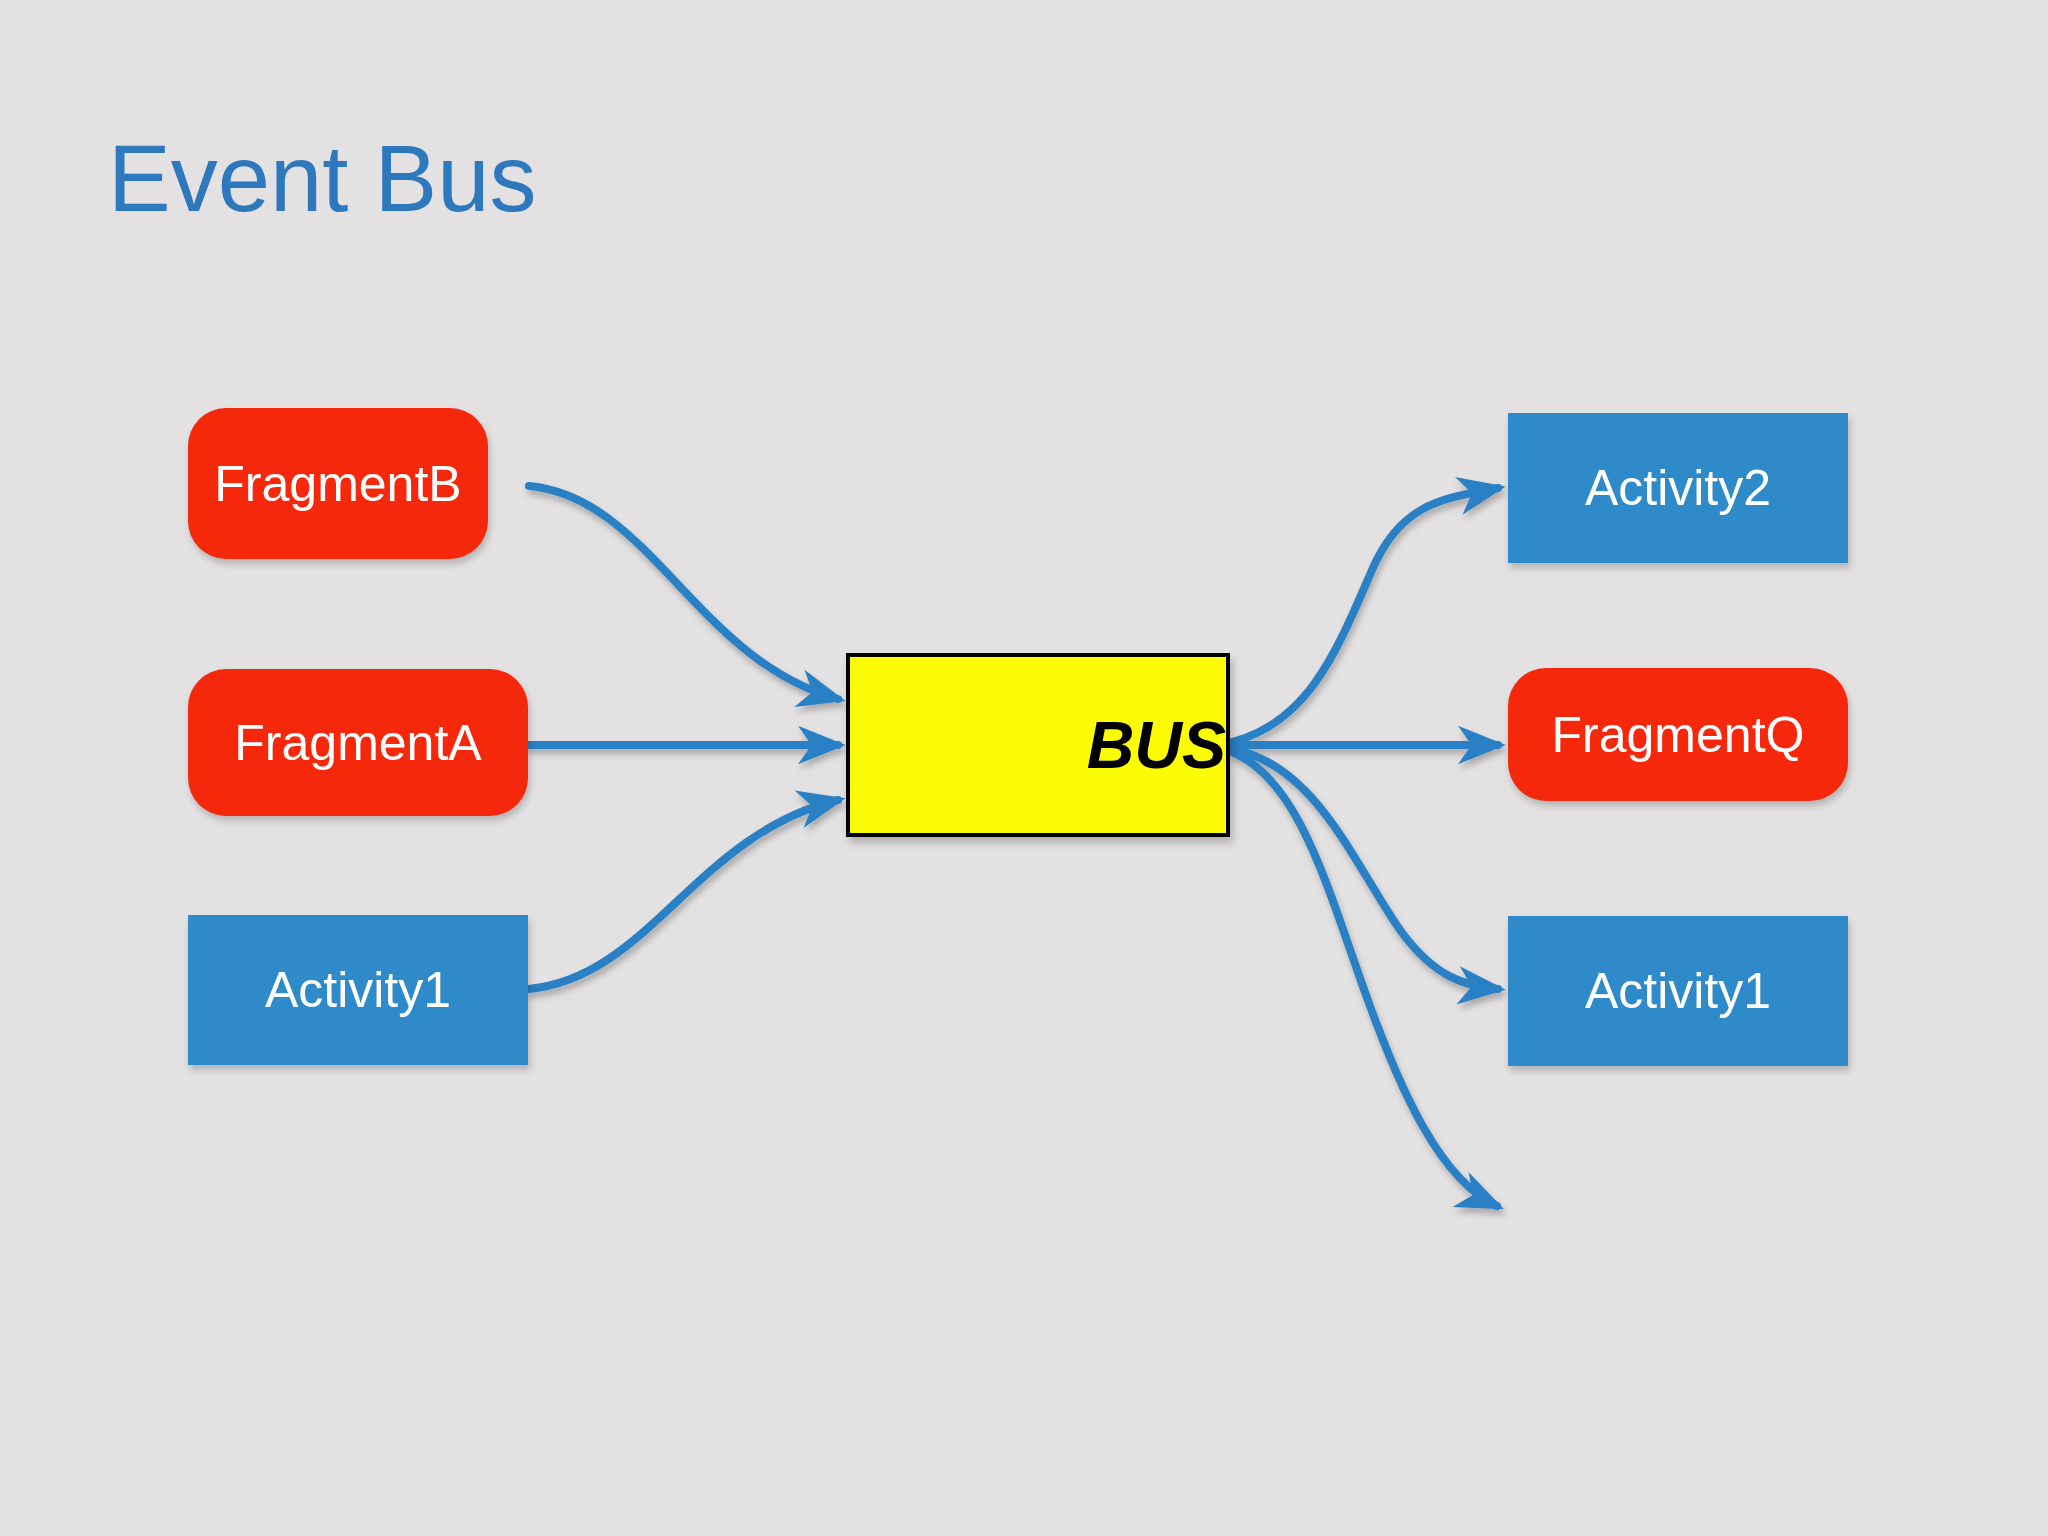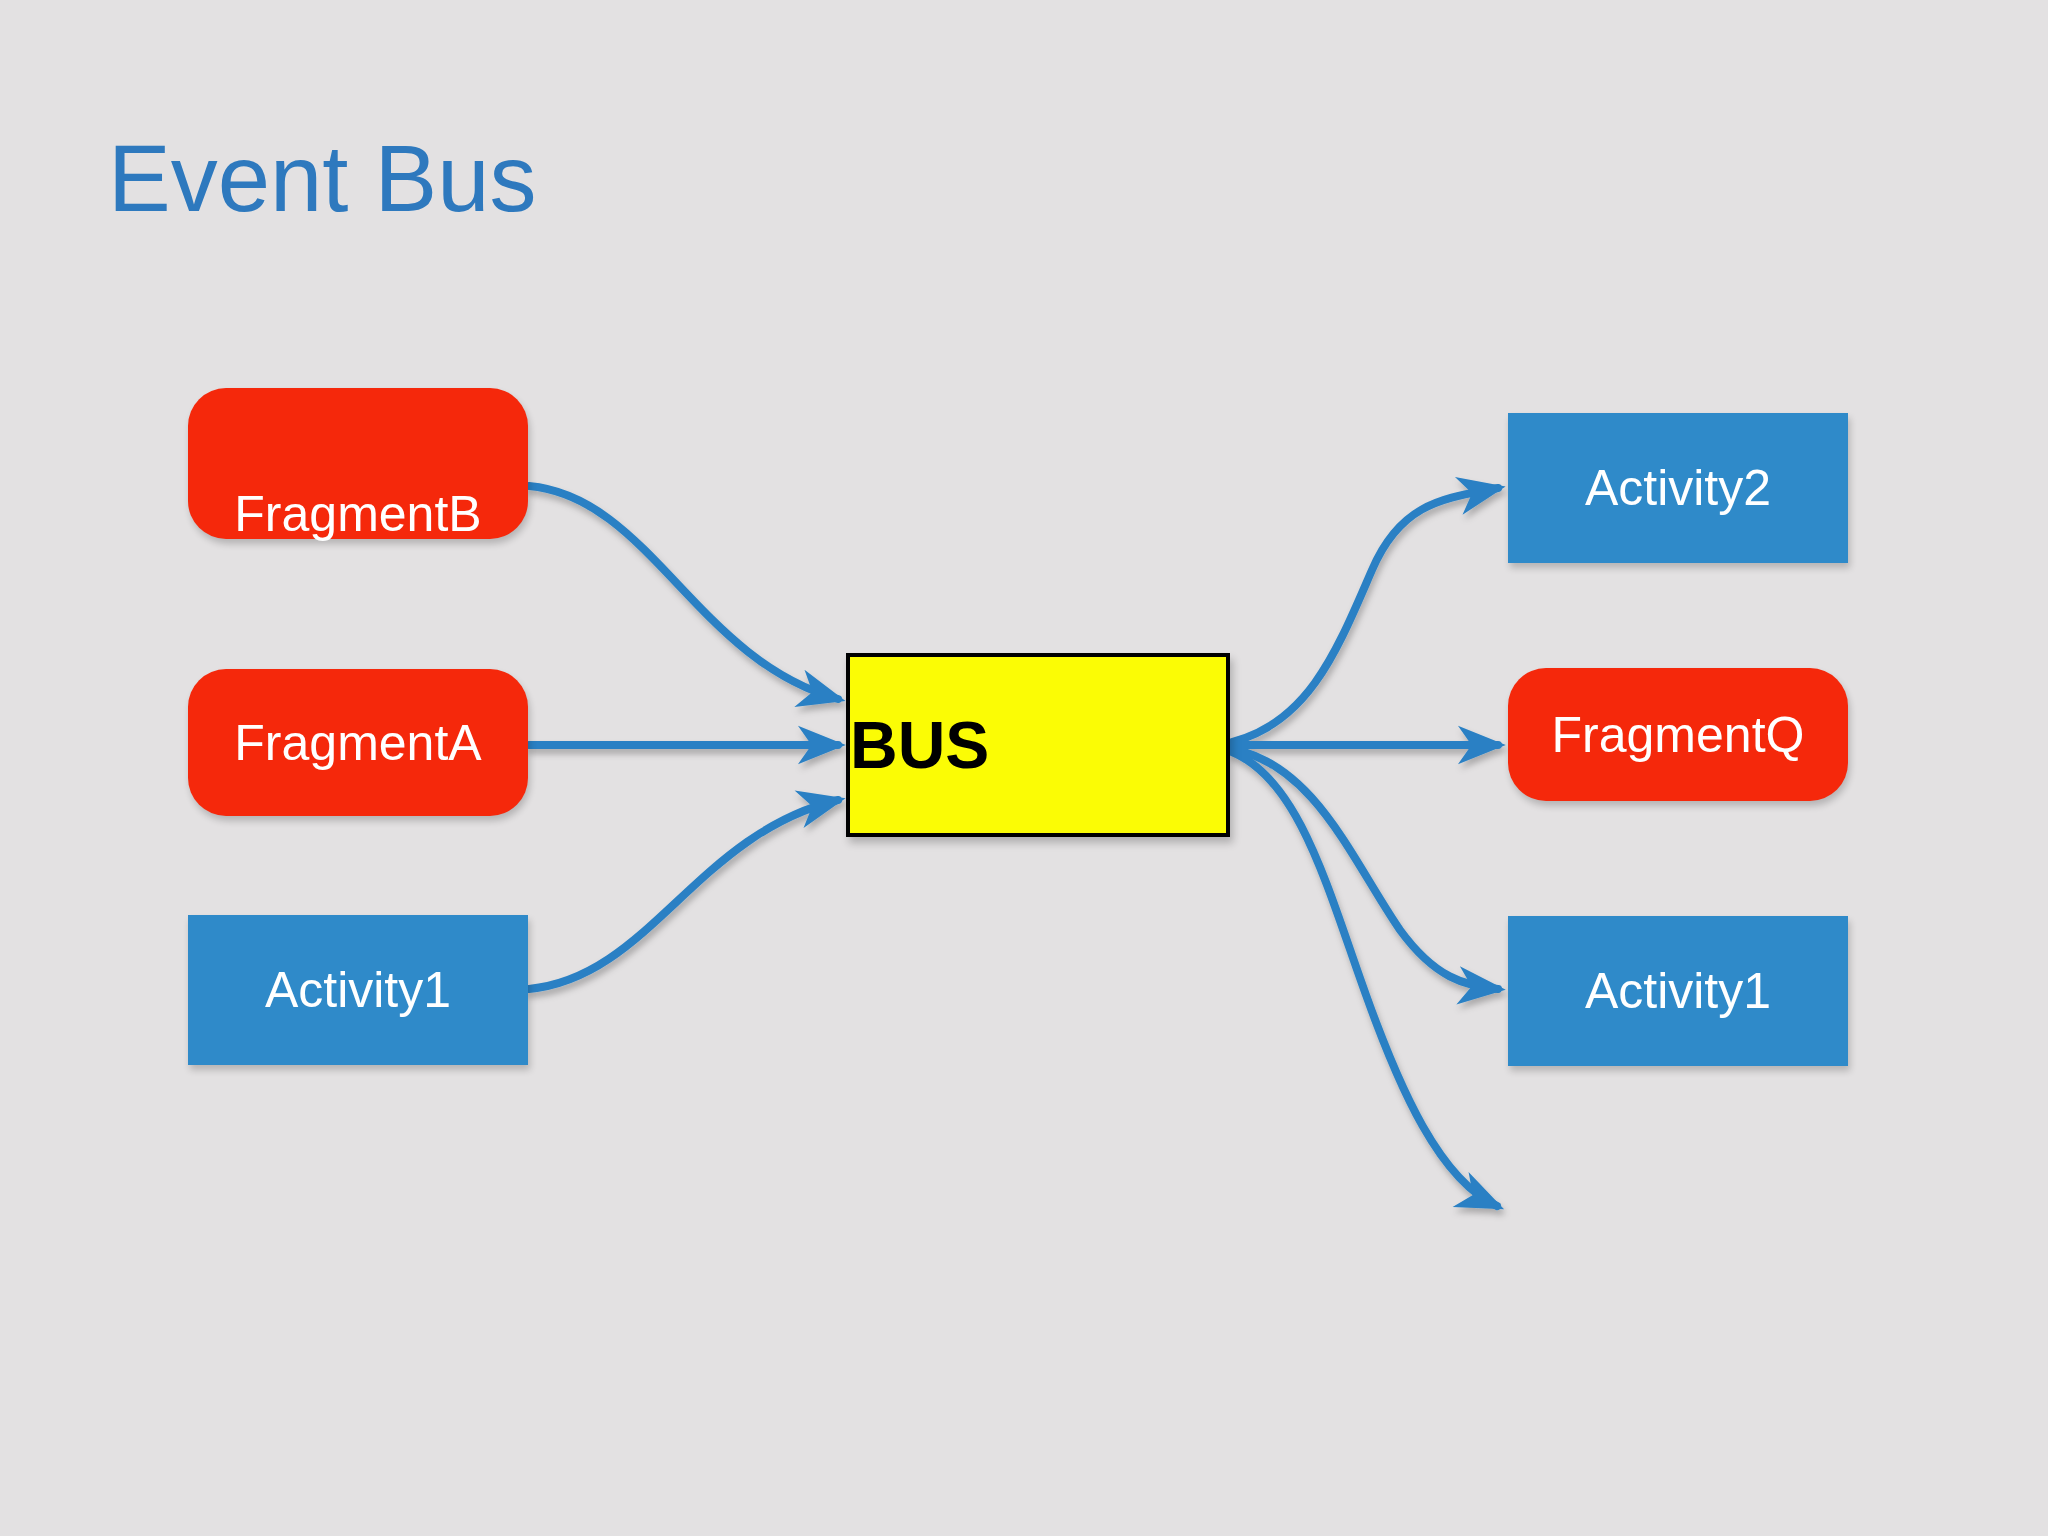--- a/index.html
+++ b/index.html
@@ -39,44 +39,45 @@
   }
   .node.fragment {
     background: #f5280b;
     border-radius: 38px;
   }
   .node.activity, .node.service {
     background: #2f8ac9;
     border-radius: 0;
   }
   
-  .pub-0 { left: 188px; top: 388px; width: 340px; height: 151px; align-items: flex-end; }
+  .pub-0 { left: 188px; top: 408px; width: 300px; height: 151px; }
   .pub-1 { left: 188px; top: 669px; width: 340px; height: 147px; }
   .pub-2 { left: 188px; top: 915px; width: 340px; height: 150px; }
   
   .sub-0 { left: 1508px; top: 413px; width: 340px; height: 150px; }
   .sub-1 { left: 1508px; top: 668px; width: 340px; height: 133px; }
   .sub-2 { left: 1508px; top: 916px; width: 340px; height: 150px; }
   .sub-3 { left: 1508px; top: 1132px; width: 340px; height: 151px; }
   .bus-node {
     position: absolute;
     left: 846px;
     top: 653px;
     width: 384px;
     height: 184px;
     box-sizing: border-box;
     background: #fbfc05;
     border: 4px solid #000000;
     display: flex;
     align-items: center;
-    justify-content: flex-start;
+    justify-content: flex-end;
     font-size: 66px;
     font-weight: bold;
     color: #000000;
     box-shadow: 3px 6px 8px rgba(0,0,0,0.22);
+    font-style: italic;
   }
   .arrow-layer {
     position: absolute;
     left: 0;
     top: 0;
     width: 2048px;
     height: 1536px;
     pointer-events: none;
   }
 </style>

